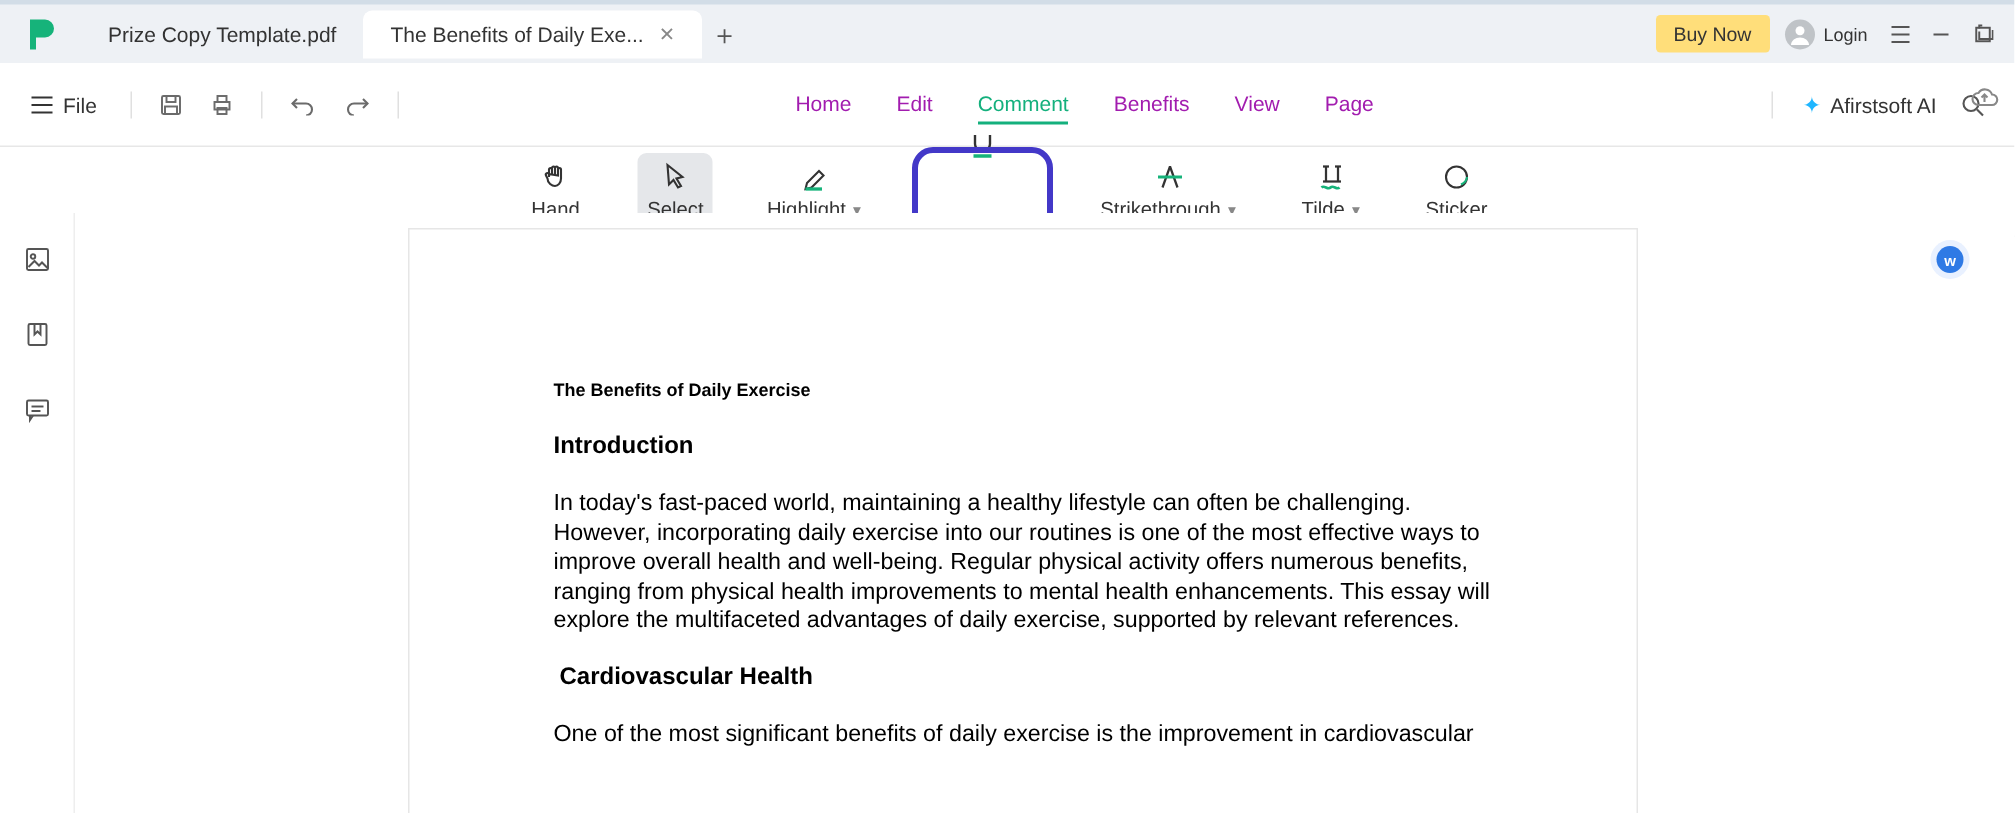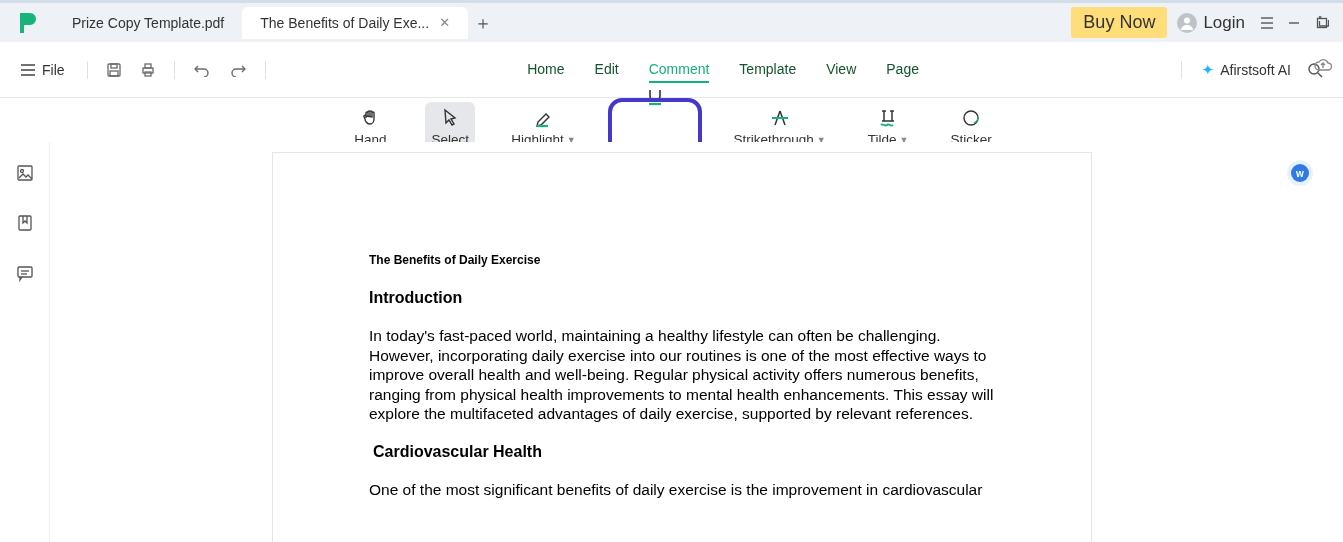--- a/index.html
+++ b/index.html
@@ -7,32 +7,32 @@
   body { width:1343px; height:542px; overflow:hidden; position:relative; }
 
   
   .titlebar { height:42px; background:#eef1f5; border-top:3px solid #d2dde7; display:flex; align-items:center; }
   .logo { width:26px; height:26px; margin:0 14px; position:relative; }
   .tab { height:32px; display:flex; align-items:center; padding:0 18px; font-size:14px; color:#333; cursor:pointer; position:relative;text-align:center; }
   .tab.active { background:#ffffff; border-radius:6px 6px 0 0; }
   .tab .close { margin-left:10px; color:#888; font-size:13px; }
   .new-tab { width:30px; text-align:center; color:#555; font-size:18px; cursor:pointer; }
   .titlebar-gap { flex:1; }
-  .buy-now { background:#ffde7a; color:#333; padding:5px 12px; border-radius:3px; font-size:18px; margin-right:10px; cursor:pointer; }
-  .login { display:flex; align-items:center; gap:6px; font-size:17px; color:#333; margin-right:14px; cursor:pointer; }
+  .buy-now { background:#ffde7a; color:#333; padding:5px 12px; border-radius:3px; font-size:13px; margin-right:10px; cursor:pointer; }
+  .login { display:flex; align-items:center; gap:6px; font-size:12px; color:#333; margin-right:14px; cursor:pointer; }
   .avatar { width:20px; height:20px; border-radius:50%; background:#bfc3c7; display:flex; align-items:center; justify-content:center; }
   .win-btn { width:28px; text-align:center; color:#555; cursor:pointer; }
 
   
   .menubar { height:56px; background:#fff; border-bottom:1px solid #e7e7e7; display:flex; align-items:center; }
   .file-btn { display:flex; align-items:center; gap:6px; margin-left:20px; color:#333; cursor:pointer; }
   .qa-group { display:flex; align-items:center; gap:18px; margin-left:22px; padding-left:18px; border-left:1px solid #e0e0e0; color:#6b6b6b; }
   .qa-group .sep { width:1px; height:18px; background:#e0e0e0; }
   .menu-center { flex:1; display:flex; justify-content:center; gap:30px; }
-  .menu-item { color:#14532d; cursor:pointer; padding:4px 0; }
+  .menu-item { color:#a21caf; cursor:pointer; padding:4px 0; }
   .menu-item.active { color:#14b07d; border-bottom:2px solid #14b07d; }
   .menu-right { display:flex; align-items:center; gap:16px; margin-right:20px; color:#333; border-left:1px solid #e0e0e0; padding-left:20px; }
   .ai-label { display:flex; align-items:center; gap:6px; cursor:pointer; }
   .sparkle { color:#1fb6ff; font-size:15px; }
 
   
   .ribbon { height:60px; background:#fff; border-bottom:1px solid #e2e2e2; display:flex; align-items:center; justify-content:center; gap:30px; }
   .tool { display:flex; flex-direction:column; align-items:center; justify-content:center; gap:4px; min-width:50px; height:52px; border-radius:6px; cursor:pointer; padding:0 6px; position:relative; }
   .tool.selected { background:#e5e7ea; }
   .tool.highlighted { outline:4px solid #4338c8; border-radius:10px; padding:0 8px;gap:46px; }
@@ -140,21 +140,21 @@
           <path d="M13 3 L16 6 L13 9"></path>
           <path d="M16 6 h-9 a4 4 0 0 0 0 8"></path>
         </svg>
     </span>
     <span class="sep"></span>
   </div>
   <div class="menu-center">
     <span class="menu-item">Home</span>
     <span class="menu-item">Edit</span>
     <span class="menu-item active">Comment</span>
-    <span class="menu-item">Template</span>
+    <span class="menu-item">Benefits</span>
     <span class="menu-item">View</span>
     <span class="menu-item">Page</span>
   </div>
   <div class="menu-right">
     <span class="ai-label">
       <span class="sparkle">✦</span>
       <span>Afirstsoft AI</span>
     </span>
     <span>
       <svg width="16" height="16" viewBox="0 0 16 16" fill="none" stroke="#555" stroke-width="1.4">

